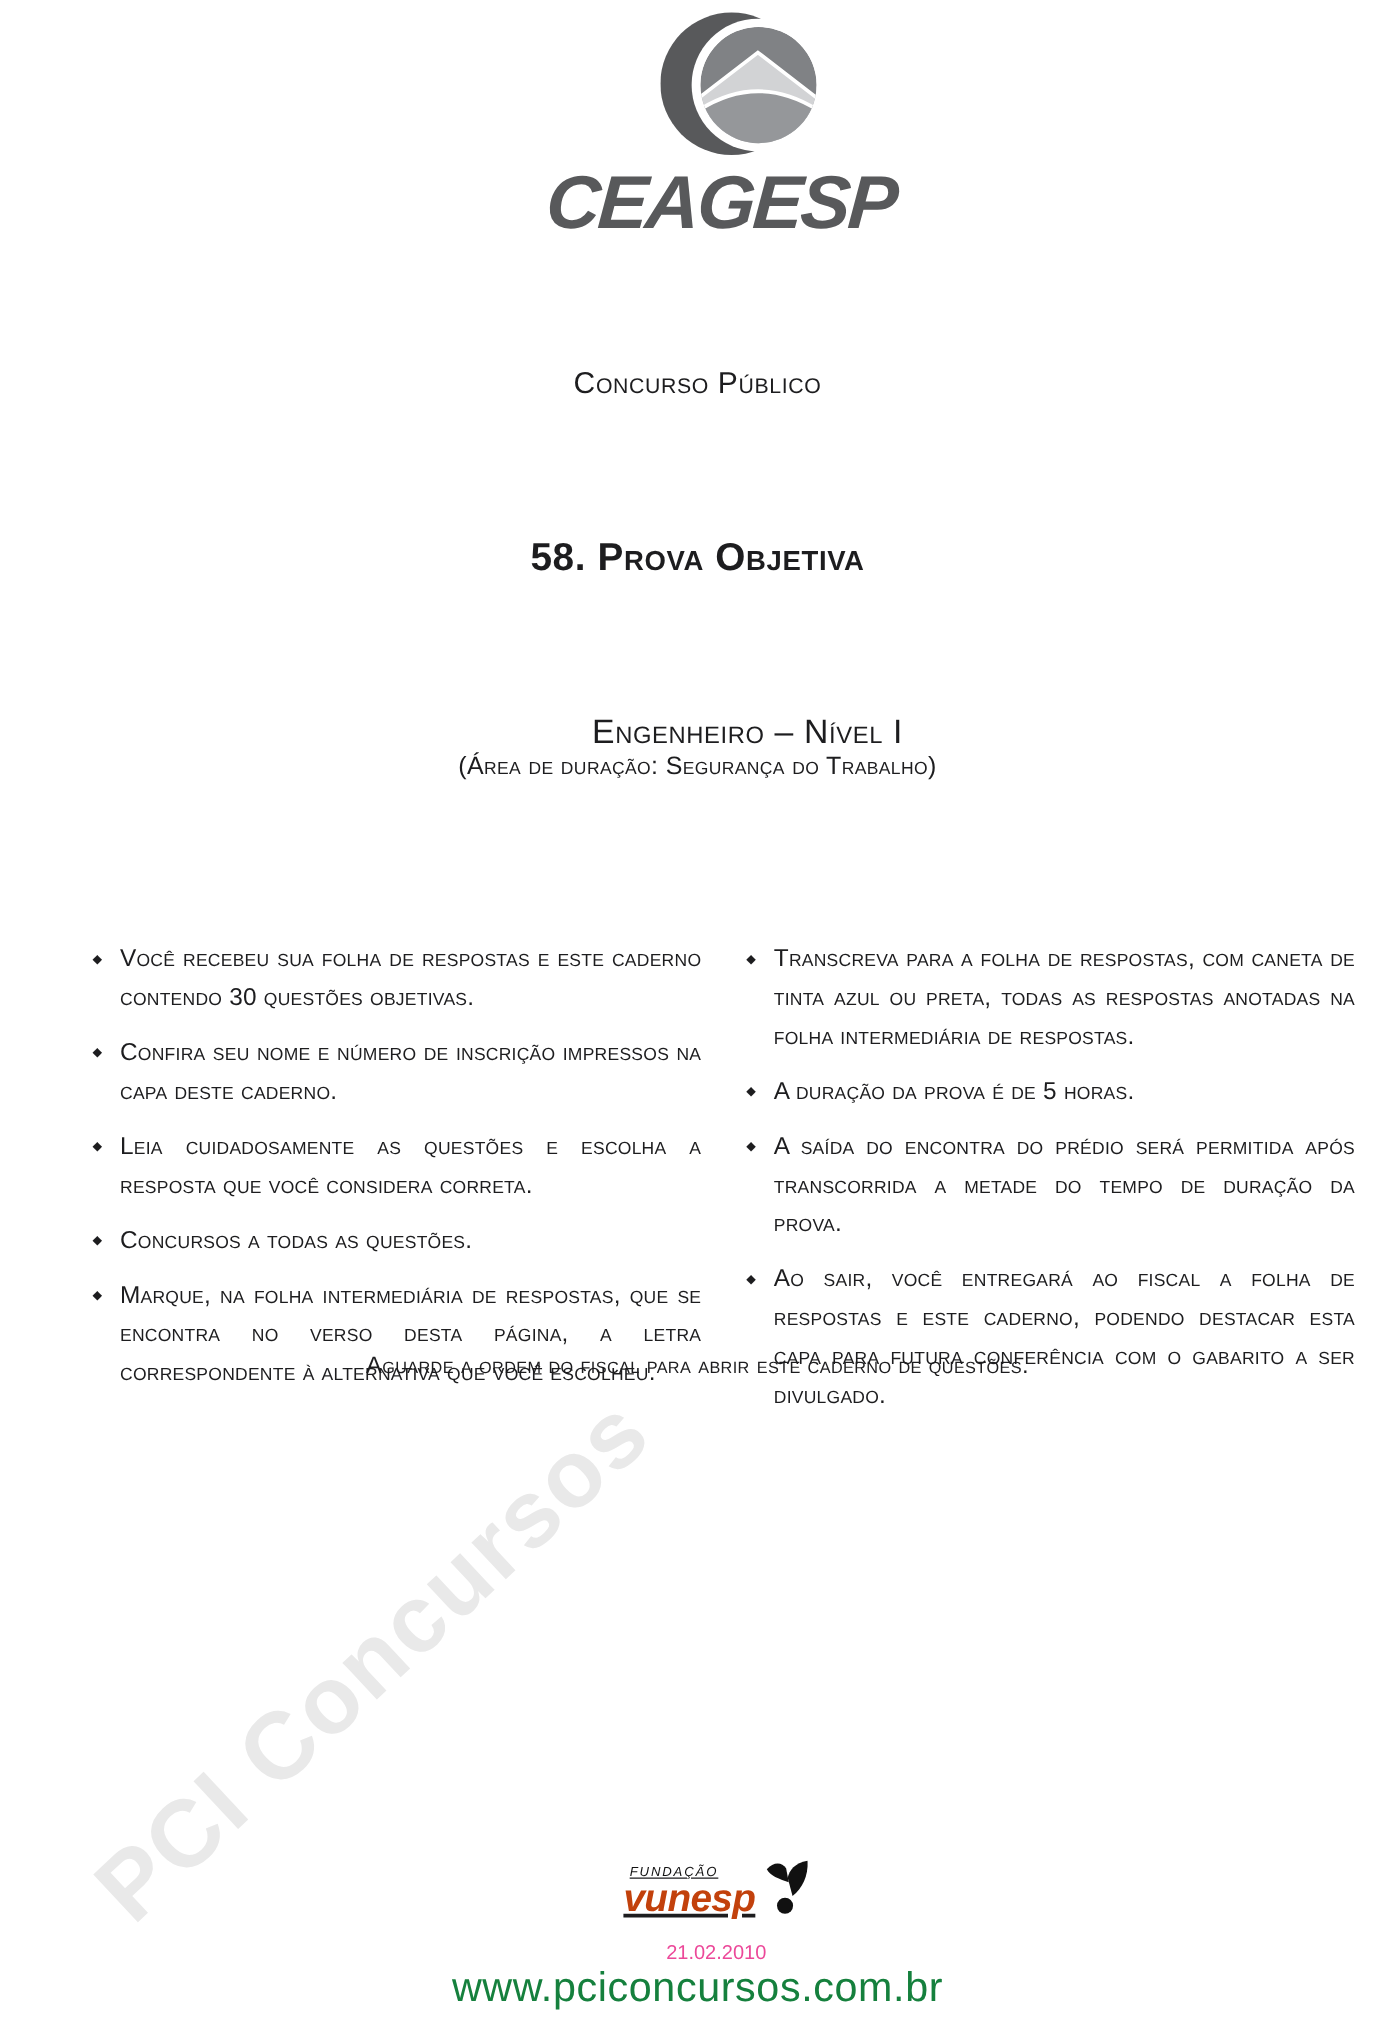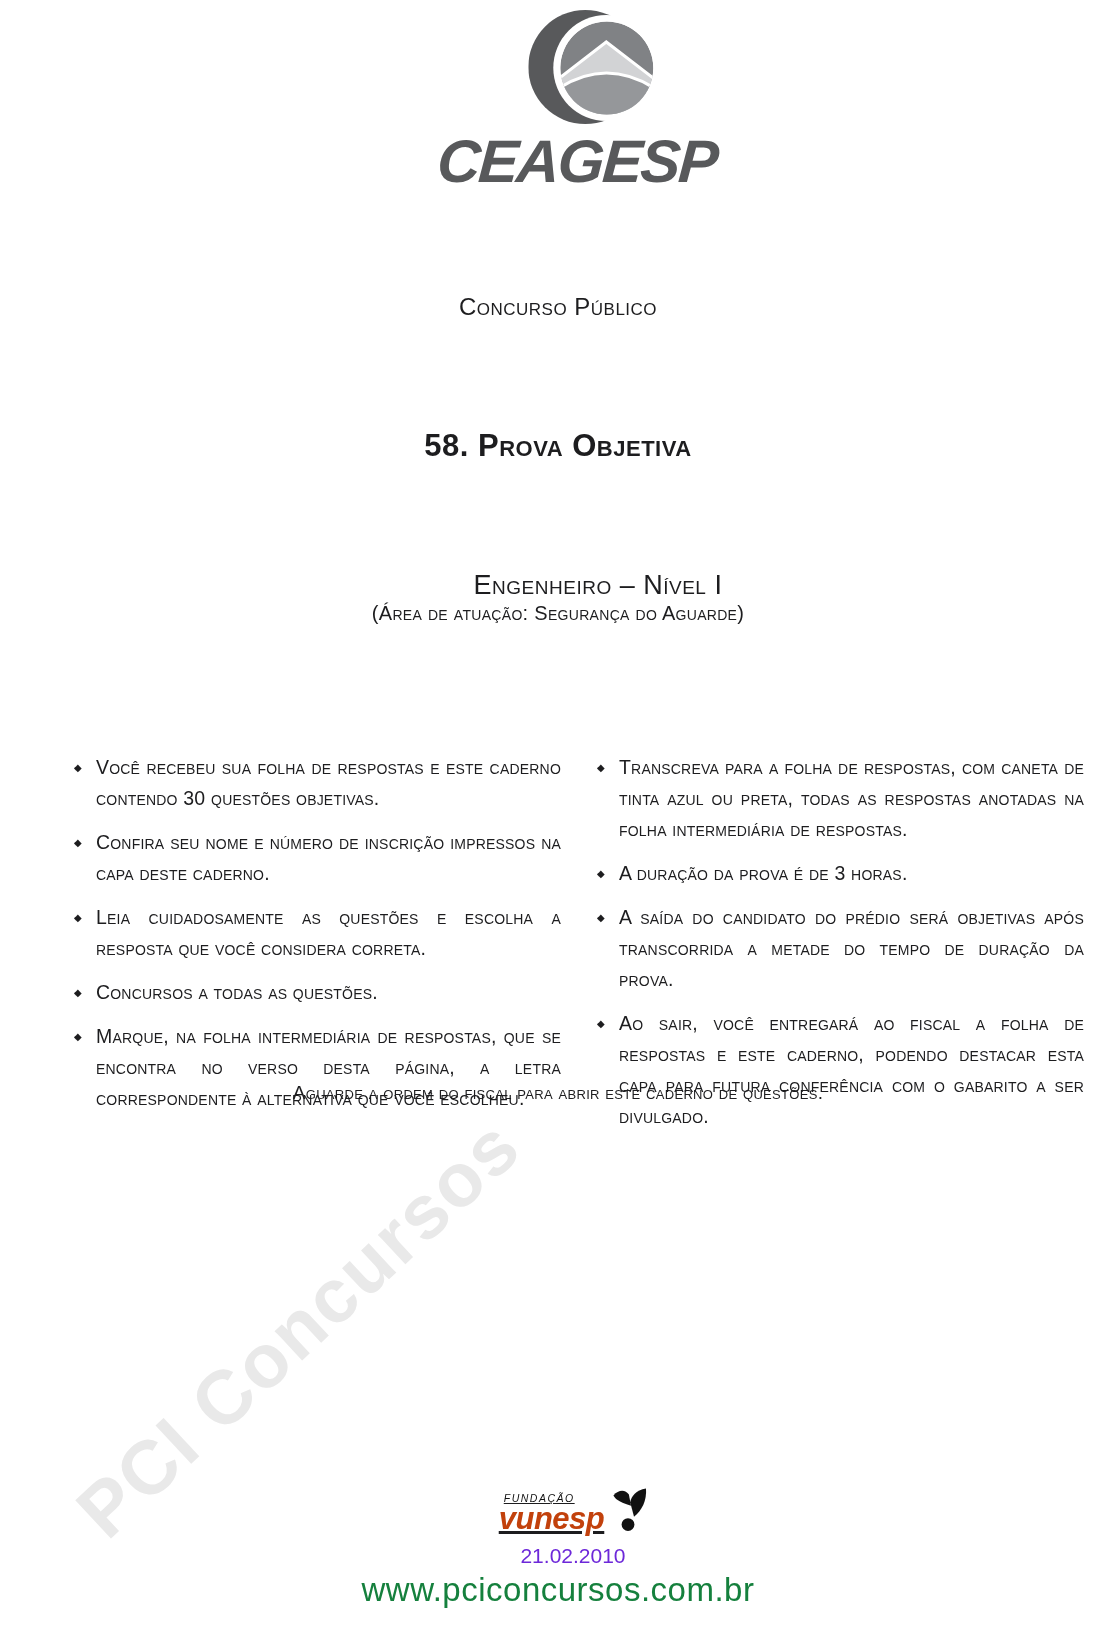--- a/index.html
+++ b/index.html
@@ -48,21 +48,21 @@
     font-size:76px;font-weight:bold;color:#e9e9e9;
     letter-spacing:2px;white-space:nowrap;pointer-events:none;
   }
 
   
   .footer-logo{position:absolute;top:1487px;left:50%;transform:translateX(calc(-50% + 15px));text-align:center;}
   .vunesp-row{display:flex;align-items:flex-end;justify-content:center;gap:7px;text-decoration:underline;}
   .vunesp-text{text-align:left;color:#111;}
   .foundation-label{font-size:10.5px;font-style:italic;letter-spacing:1.5px;margin:0 0 1px 5px;}
   .vunesp-wordmark{font-size:31px;font-weight:bold;font-style:italic;line-height:.9;letter-spacing:-.5px;color:#c2410c;}
-  .exam-date{font-size:21px;margin-top:11px;color:#6d28d9;}
+  .exam-date{font-size:16px;margin-top:21px;color:#ec4899;}
   .site-link-wrap{position:absolute;top:1571px;left:0;width:100%;text-align:center;}
   .site-link{font-size:33px;color:#15803d;text-decoration:none;letter-spacing:.5px;}
 </style>
 </head>
 <body>
 
 <div class="page">
 
   <div class="brand-block">
     <svg class="brand-mark" width="126" height="120" viewBox="0 0 126 120" aria-hidden="true">
@@ -78,21 +78,21 @@
             <circle cx="78.5" cy="62" r="46.5"></circle>
           </clipPath>
         </defs>
     </svg>
     <div class="brand-name">CEAGESP</div>
   </div>
 
   <div class="heading h-contest sc">Concurso Público</div>
   <div class="heading h-exam sc">58. Prova Objetiva</div>
   <div class="heading h-role sc">Engenheiro – Nível I</div>
-  <div class="heading h-area sc">(Área de atuação: Segurança do Aguarde)</div>
+  <div class="heading h-area sc">(Área de duração: Segurança do Trabalho)</div>
 
   <div class="instructions">
     <div class="instr-col">
       <div class="instr-item">
         <span class="instr-bullet">◆</span>
         <span class="instr-text sc">Você recebeu sua folha de respostas e este caderno contendo 30 questões objetivas.</span>
       </div>
       <div class="instr-item">
         <span class="instr-bullet">◆</span>
         <span class="instr-text sc">Confira seu nome e número de inscrição impressos na capa deste caderno.</span>
@@ -110,25 +110,25 @@
         <span class="instr-text sc">Marque, na folha intermediária de respostas, que se encontra no verso desta página, a letra correspondente à alternativa que você escolheu.</span>
       </div>
     </div>
     <div class="instr-col">
       <div class="instr-item">
         <span class="instr-bullet">◆</span>
         <span class="instr-text sc">Transcreva para a folha de respostas, com caneta de tinta azul ou preta, todas as respostas anotadas na folha intermediária de respostas.</span>
       </div>
       <div class="instr-item">
         <span class="instr-bullet">◆</span>
-        <span class="instr-text sc">A duração da prova é de 3 horas.</span>
+        <span class="instr-text sc">A duração da prova é de 5 horas.</span>
       </div>
       <div class="instr-item">
         <span class="instr-bullet">◆</span>
-        <span class="instr-text sc">A saída do candidato do prédio será objetivas após transcorrida a metade do tempo de duração da prova.</span>
+        <span class="instr-text sc">A saída do encontra do prédio será permitida após transcorrida a metade do tempo de duração da prova.</span>
       </div>
       <div class="instr-item">
         <span class="instr-bullet">◆</span>
         <span class="instr-text sc">Ao sair, você entregará ao fiscal a folha de respostas e este caderno, podendo destacar esta capa para futura conferência com o gabarito a ser divulgado.</span>
       </div>
     </div>
   </div>
 
   <div class="wait-notice sc">Aguarde a ordem do fiscal para abrir este caderno de questões.</div>
 

